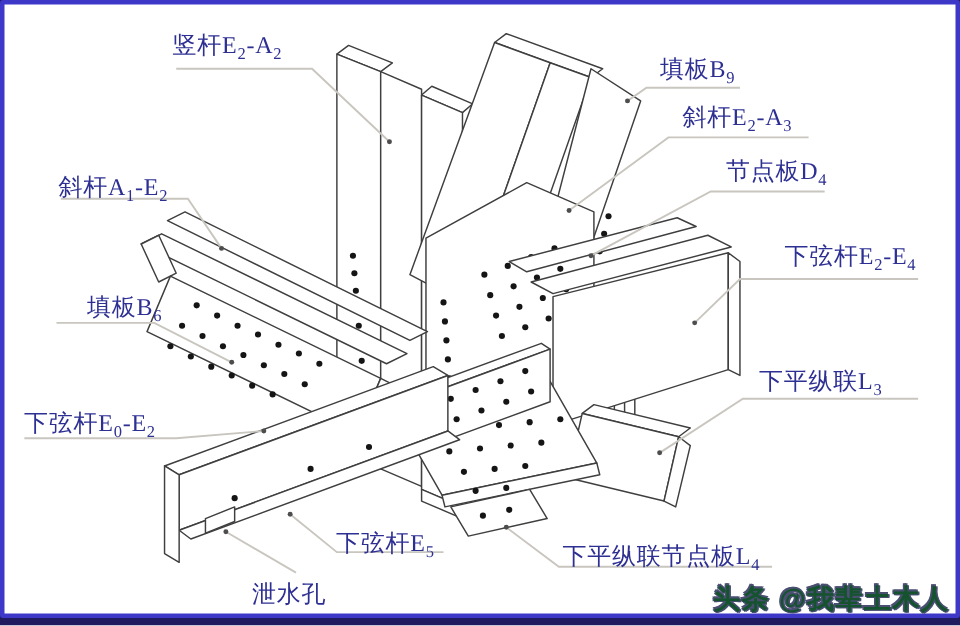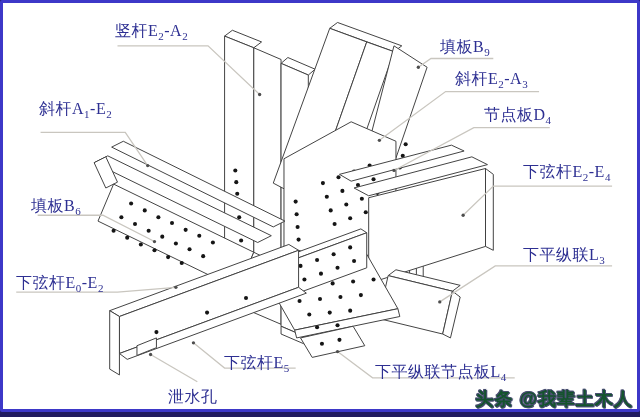--- a/index.html
+++ b/index.html
@@ -227,23 +227,23 @@
           <circle cx="190" cy="349" r="1.7"></circle>
           <circle cx="338" cy="358" r="1.7"></circle>
     </g>
   </svg>
 
   <div class="lbl" style="left:112px;top:19px"><span>竖杆E</span><sub>2</sub><span>-A</span><sub>2</sub></div>
   <div class="lbl" style="left:437px;top:35px"><span>填板B</span><sub>9</sub></div>
   <div class="lbl" style="left:452px;top:67px"><span>斜杆E</span><sub>2</sub><span>-A</span><sub>3</sub></div>
   <div class="lbl" style="left:481px;top:103px"><span>节点板D</span><sub>4</sub></div>
   <div class="lbl" style="left:520px;top:160px"><span>下弦杆E</span><sub>2</sub><span>-E</span><sub>4</sub></div>
-  <div class="lbl" style="left:520px;top:243px"><span>下平纵联L</span><sub>3</sub></div>
-  <div class="lbl" style="left:36px;top:97px"><span>斜杆A</span><sub>1</sub><span>-E</span><sub>2</sub></div>
-  <div class="lbl" style="left:28px;top:194px"><span>填板B</span><sub>6</sub></div>
+  <div class="lbl" style="left:503px;top:243px"><span>下平纵联L</span><sub>3</sub></div>
+  <div class="lbl" style="left:36px;top:114px"><span>斜杆A</span><sub>1</sub><span>-E</span><sub>2</sub></div>
+  <div class="lbl" style="left:55px;top:194px"><span>填板B</span><sub>6</sub></div>
   <div class="lbl" style="left:13px;top:271px"><span>下弦杆E</span><sub>0</sub><span>-E</span><sub>2</sub></div>
   <div class="lbl" style="left:165px;top:385px"><span>泄水孔</span></div>
   <div class="lbl" style="left:221px;top:351px"><span>下弦杆E</span><sub>5</sub></div>
   <div class="lbl" style="left:372px;top:360px"><span>下平纵联节点板L</span><sub>4</sub></div>
 
   <div class="watermark">头条 @我辈土木人</div>
  </div>
 </div>
 
 </body></html>

